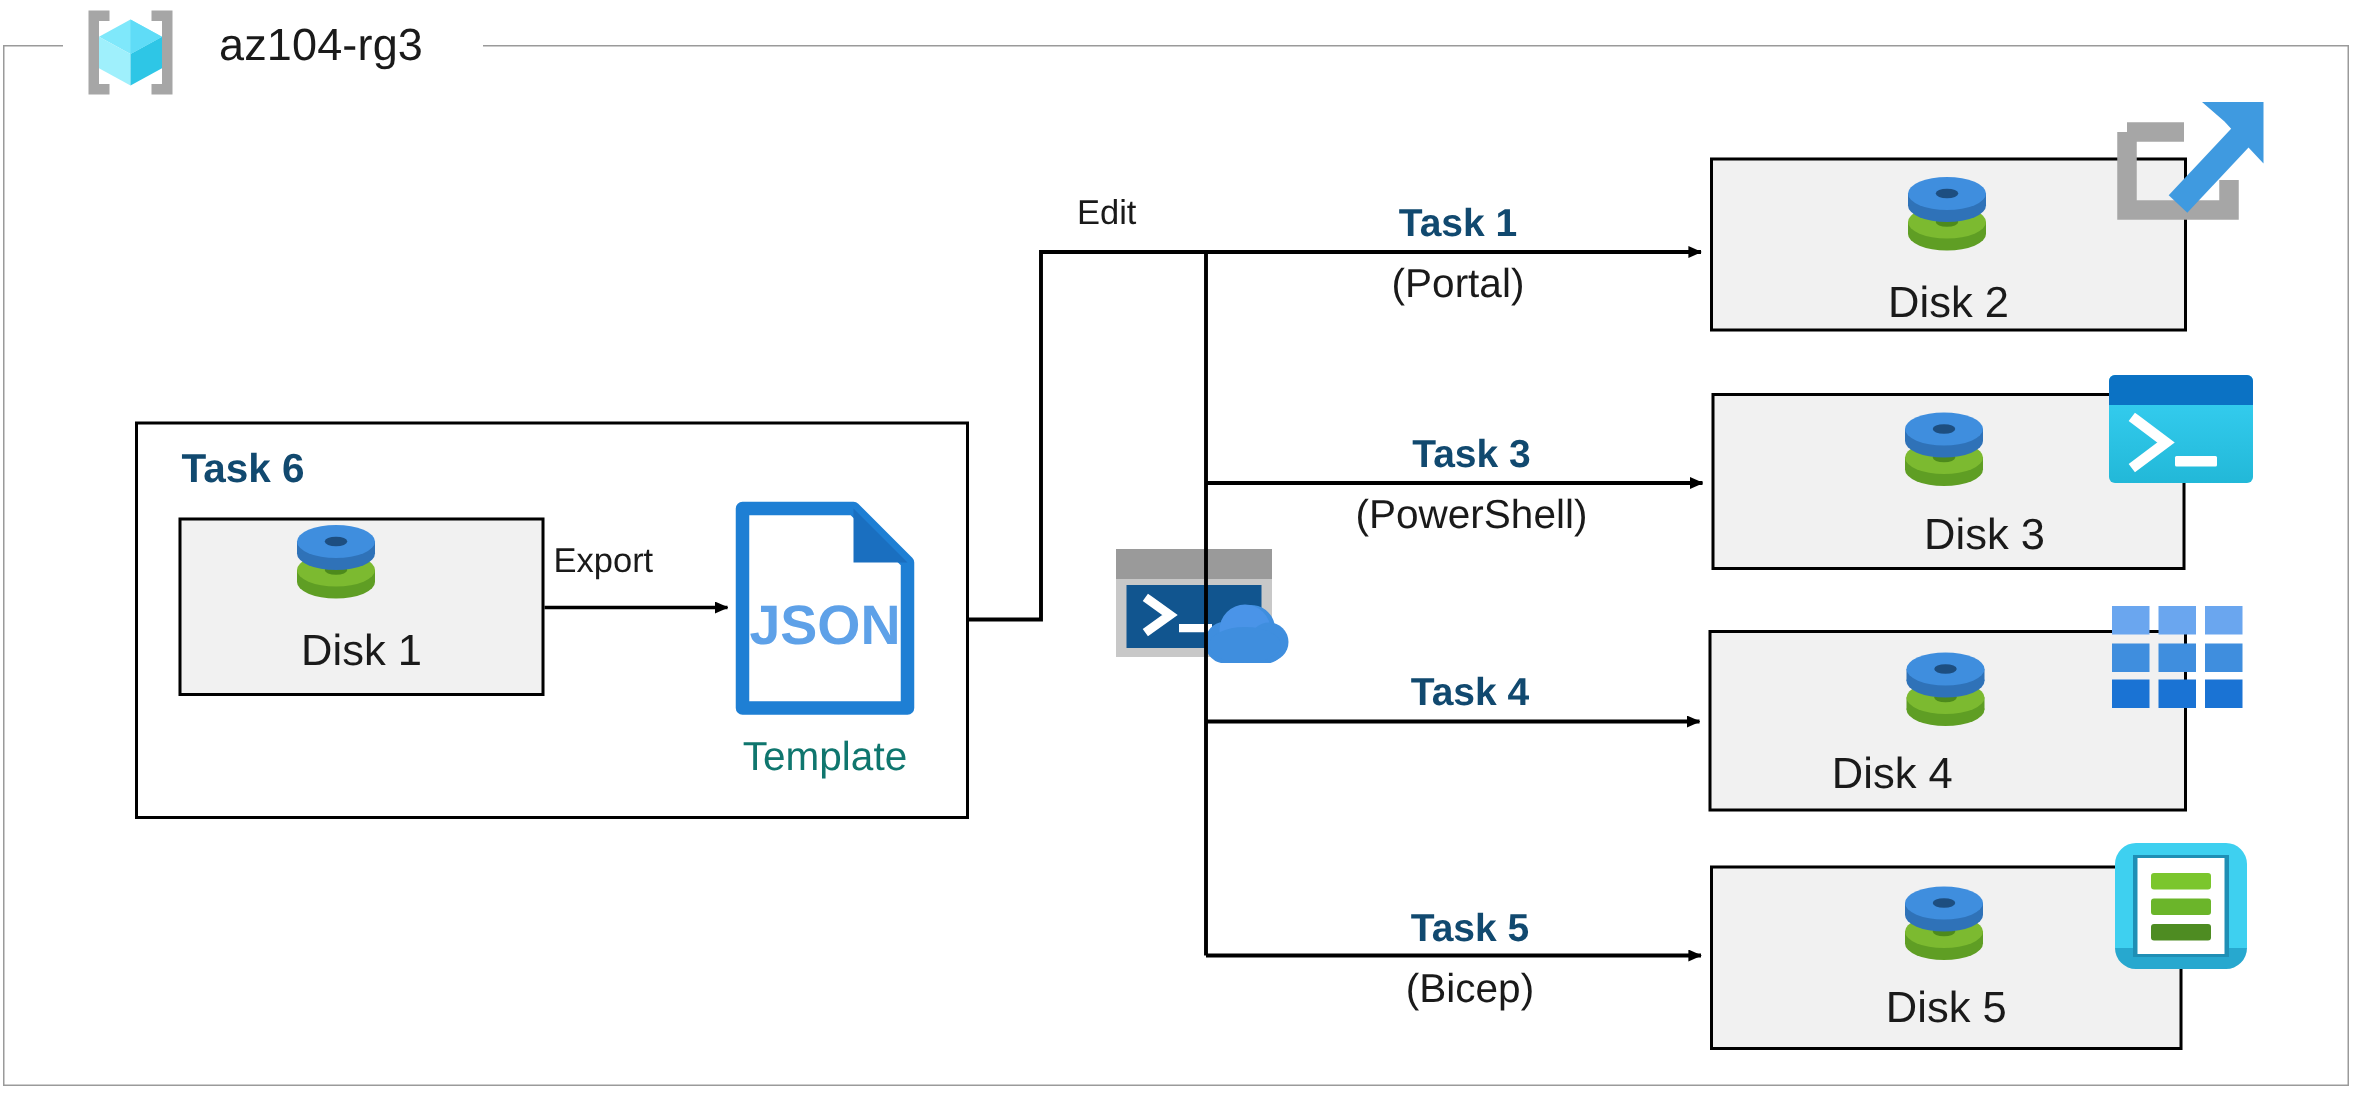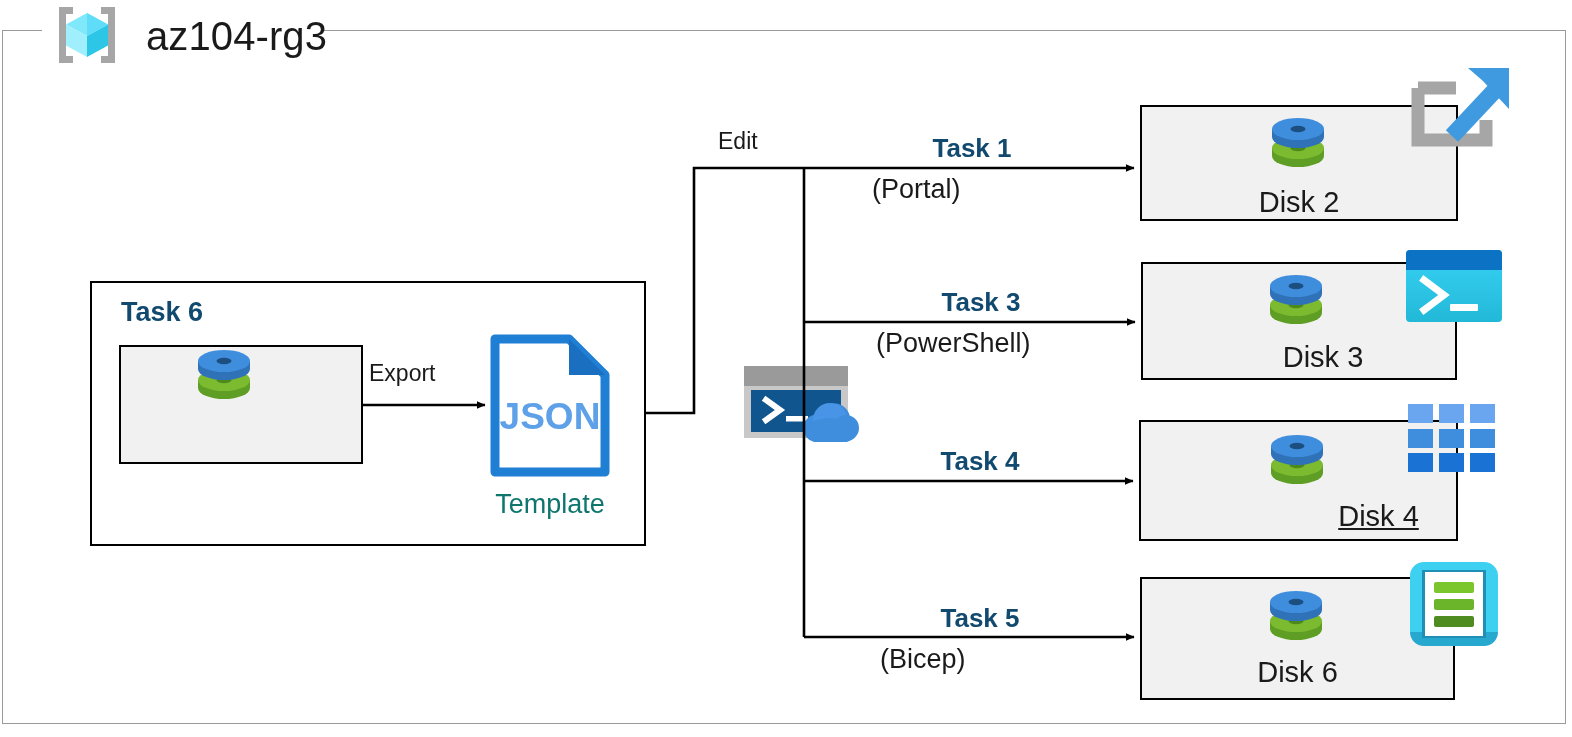--- a/index.html
+++ b/index.html
@@ -35,21 +35,21 @@
     left: 42px;
     top: 22px;
     width: 280px;
     height: 18px;
     background: #ffffff;
   }
   #rg-label {
     position: absolute;
     left: 146px;
     top: 14px;
-    font-size: 40px;
+    font-size: 30px;
     color: #1a1a1a;
     letter-spacing: .1px;
     white-space: nowrap;
   }
 
   
   #rg-icon { position: absolute; left: 50px; top: 4px; width: 74px; height: 62px; }
 
   
   .task-outline {
@@ -85,20 +85,21 @@
     font-size: 26px;
     font-weight: bold;
     color: #11496f;
     text-align: center;
     white-space: nowrap;
   }
   .edge-label-sub {
     position: absolute;
     font-size: 27px;
     color: #1a1a1a;
+    text-align: center;
     white-space: nowrap;
   }
   .plain-label {
     position: absolute;
     font-size: 23px;
     color: #1a1a1a;
     white-space: nowrap;
   }
   .tmpl-caption {
     position: absolute;
@@ -143,20 +144,21 @@
       <ellipse cx="28" cy="36" rx="26" ry="11" fill="#5f9e24"></ellipse>
       <rect x="2" y="28" width="52" height="8" fill="#5f9e24"></rect>
       <ellipse cx="28" cy="28" rx="26" ry="11" fill="#7cba30"></ellipse>
       <ellipse cx="28" cy="28" rx="7.5" ry="3.2" fill="#4d8a1c"></ellipse>
       <ellipse cx="28" cy="17" rx="26" ry="11" fill="#2f72b8"></ellipse>
       <rect x="2" y="9" width="52" height="8" fill="#2f72b8"></rect>
       <ellipse cx="28" cy="9" rx="26" ry="11" fill="#3f8ede"></ellipse>
       <ellipse cx="28" cy="9" rx="7.5" ry="3.2" fill="#1d4e80"></ellipse>
     </svg>
   </div>
+  <div class="disk-caption" style="left:119px; width:244px; top:418px;">Disk 1</div>
 
   <div class="plain-label" style="left:369px; top:360px;">Export</div>
 
   <div class="abs" style="left:489px; top:333px; width:122px; height:145px;">
     <svg width="122" height="145" viewBox="0 0 122 145">
       <path d="M6 6 L80 6 L116 42 L116 139 L6 139 Z" fill="#ffffff" stroke="#1e7fd4" stroke-width="9" stroke-linejoin="round"></path>
       <path d="M80 6 L116 42 L80 42 Z" fill="#1a6fc0"></path>
       <text x="61" y="96" font-family="'Liberation Sans', sans-serif" font-size="37" font-weight="bold" fill="#5ea1e8" text-anchor="middle">JSON</text>
     </svg>
   </div>
@@ -271,21 +273,21 @@
       <ellipse cx="28" cy="36" rx="26" ry="11" fill="#5f9e24"></ellipse>
       <rect x="2" y="28" width="52" height="8" fill="#5f9e24"></rect>
       <ellipse cx="28" cy="28" rx="26" ry="11" fill="#7cba30"></ellipse>
       <ellipse cx="28" cy="28" rx="7.5" ry="3.2" fill="#4d8a1c"></ellipse>
       <ellipse cx="28" cy="17" rx="26" ry="11" fill="#2f72b8"></ellipse>
       <rect x="2" y="9" width="52" height="8" fill="#2f72b8"></rect>
       <ellipse cx="28" cy="9" rx="26" ry="11" fill="#3f8ede"></ellipse>
       <ellipse cx="28" cy="9" rx="7.5" ry="3.2" fill="#1d4e80"></ellipse>
     </svg>
   </div>
-  <div class="disk-caption" style="left:1200px; width:357px; top:500px;text-decoration:underline;">Disk 4</div>
+  <div class="disk-caption" style="left:1083px; width:357px; top:500px;">Disk 4</div>
 
   <div class="abs" style="left:1408px; top:404px; width:88px; height:68px;">
     <svg width="88" height="68" viewBox="0 0 88 68">
       <rect x="0" y="0" width="25" height="19" fill="#6aa6ef"></rect>
       <rect x="31" y="0" width="25" height="19" fill="#6aa6ef"></rect>
       <rect x="62" y="0" width="25" height="19" fill="#6aa6ef"></rect>
       <rect x="0" y="25" width="25" height="19" fill="#3f8ede"></rect>
       <rect x="31" y="25" width="25" height="19" fill="#3f8ede"></rect>
       <rect x="62" y="25" width="25" height="19" fill="#3f8ede"></rect>
       <rect x="0" y="49" width="25" height="19" fill="#1a73d4"></rect>
@@ -303,21 +305,21 @@
       <ellipse cx="28" cy="36" rx="26" ry="11" fill="#5f9e24"></ellipse>
       <rect x="2" y="28" width="52" height="8" fill="#5f9e24"></rect>
       <ellipse cx="28" cy="28" rx="26" ry="11" fill="#7cba30"></ellipse>
       <ellipse cx="28" cy="28" rx="7.5" ry="3.2" fill="#4d8a1c"></ellipse>
       <ellipse cx="28" cy="17" rx="26" ry="11" fill="#2f72b8"></ellipse>
       <rect x="2" y="9" width="52" height="8" fill="#2f72b8"></rect>
       <ellipse cx="28" cy="9" rx="26" ry="11" fill="#3f8ede"></ellipse>
       <ellipse cx="28" cy="9" rx="7.5" ry="3.2" fill="#1d4e80"></ellipse>
     </svg>
   </div>
-  <div class="disk-caption" style="left:1140px; width:315px; top:656px;">Disk 6</div>
+  <div class="disk-caption" style="left:1140px; width:315px; top:656px;">Disk 5</div>
 
   <div class="abs" style="left:1406px; top:558px; width:96px; height:92px;">
     <svg width="96" height="92" viewBox="0 0 96 92">
 
       <path d="M4 18 a14 14 0 0 1 14 -14 l16 0 l0 14 l-16 0 l0 16 l-14 0 Z" fill="#3ed0f0"></path>
       <path d="M92 18 a14 14 0 0 0 -14 -14 l-16 0 l0 14 l16 0 l0 16 l14 0 Z" fill="#3ed0f0"></path>
       <path d="M4 74 a14 14 0 0 0 14 14 l16 0 l0 -14 l-16 0 l0 -16 l-14 0 Z" fill="#27a8cf"></path>
       <path d="M92 74 a14 14 0 0 1 -14 14 l-16 0 l0 -14 l16 0 l0 -16 l14 0 Z" fill="#27a8cf"></path>
       <rect x="4" y="18" width="12" height="56" fill="#3ed0f0"></rect>
       <rect x="80" y="18" width="12" height="56" fill="#3ed0f0"></rect>

